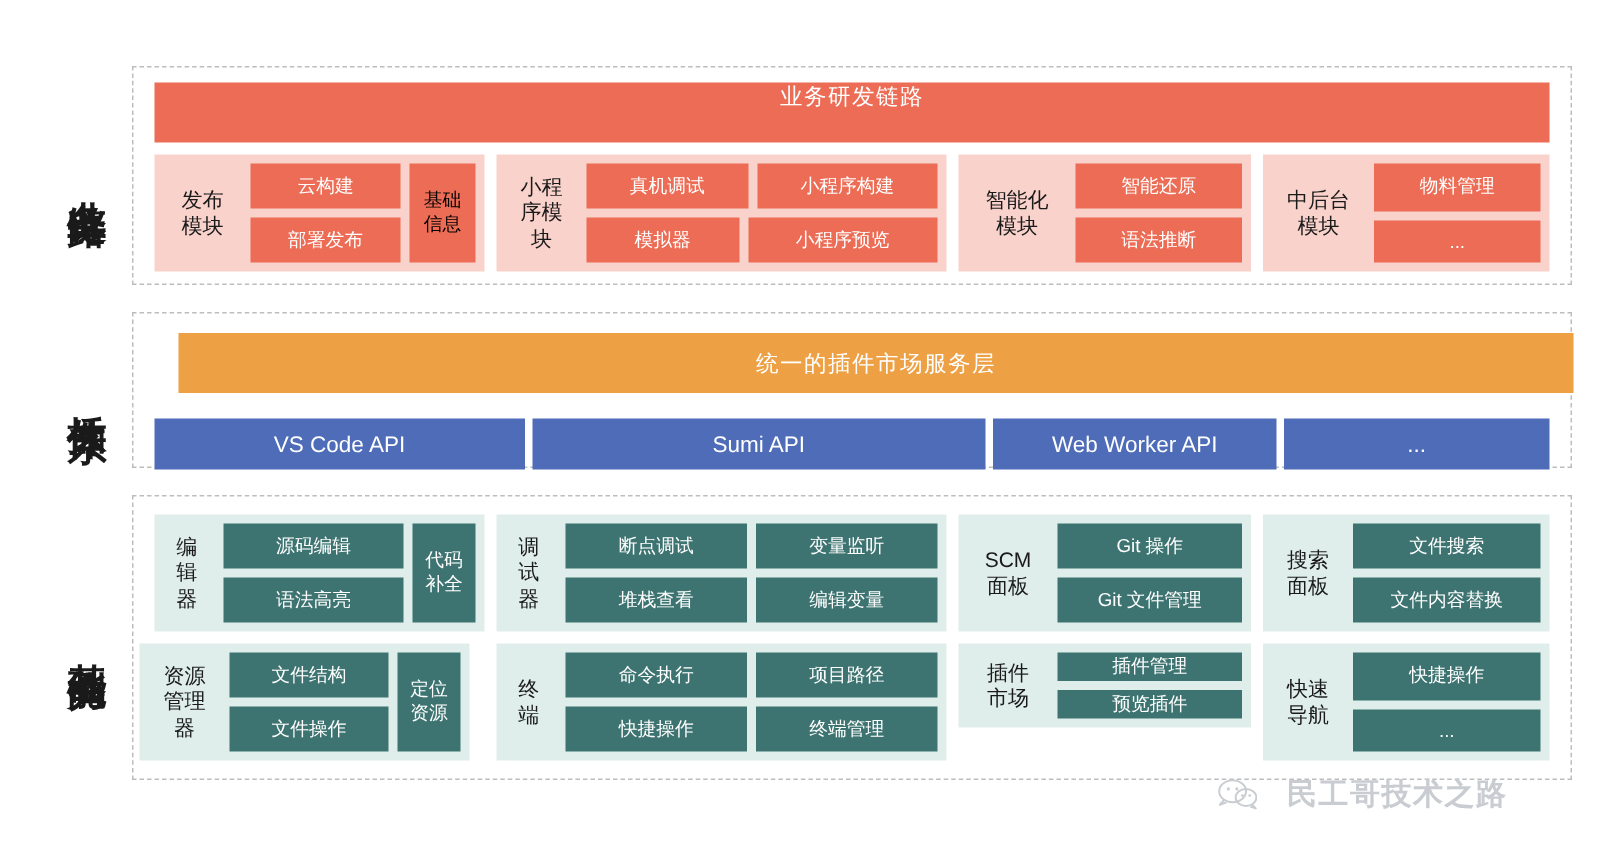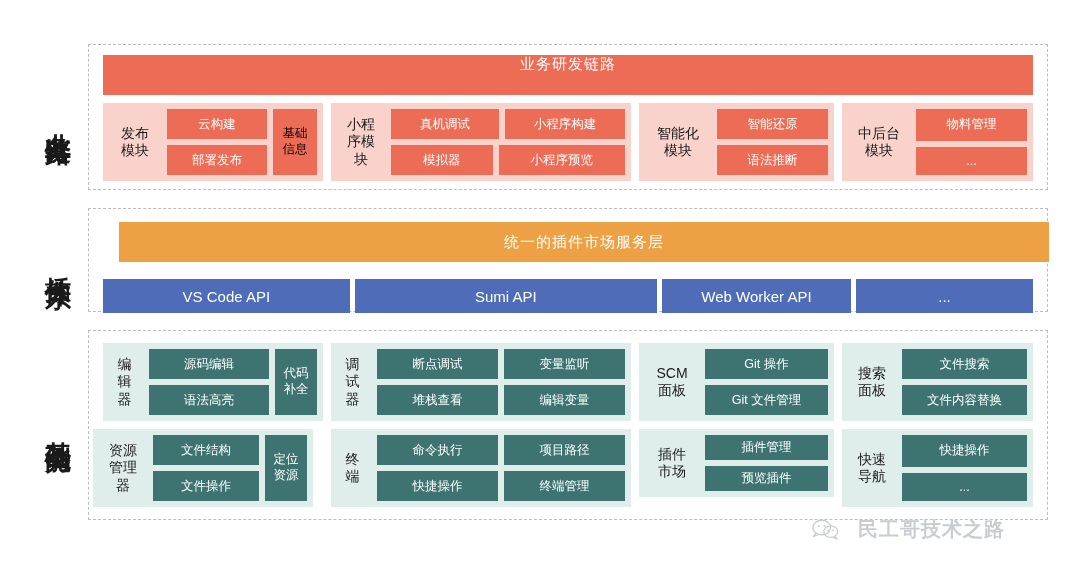--- a/index.html
+++ b/index.html
@@ -269,21 +269,21 @@
         <div class="cell-teal">命令执行</div>
         <div class="cell-teal">项目路径</div>
       </div>
       <div class="cellrow">
         <div class="cell-teal">快捷操作</div>
         <div class="cell-teal">终端管理</div>
       </div>
     </div>
   </div>
 
-  <div class="base-group" style="position:absolute;left:639px;top:429px;width:195px;height:68px;">
+  <div class="base-group" style="position:absolute;left:639px;top:429px;width:195px;height:56px;">
     <div class="grp-title" style="width:46px;">插件<br>市场</div>
     <div class="cells">
       <div class="cellrow">
         <div class="cell-teal">插件管理</div>
       </div>
       <div class="cellrow">
         <div class="cell-teal">预览插件</div>
       </div>
     </div>
   </div>

